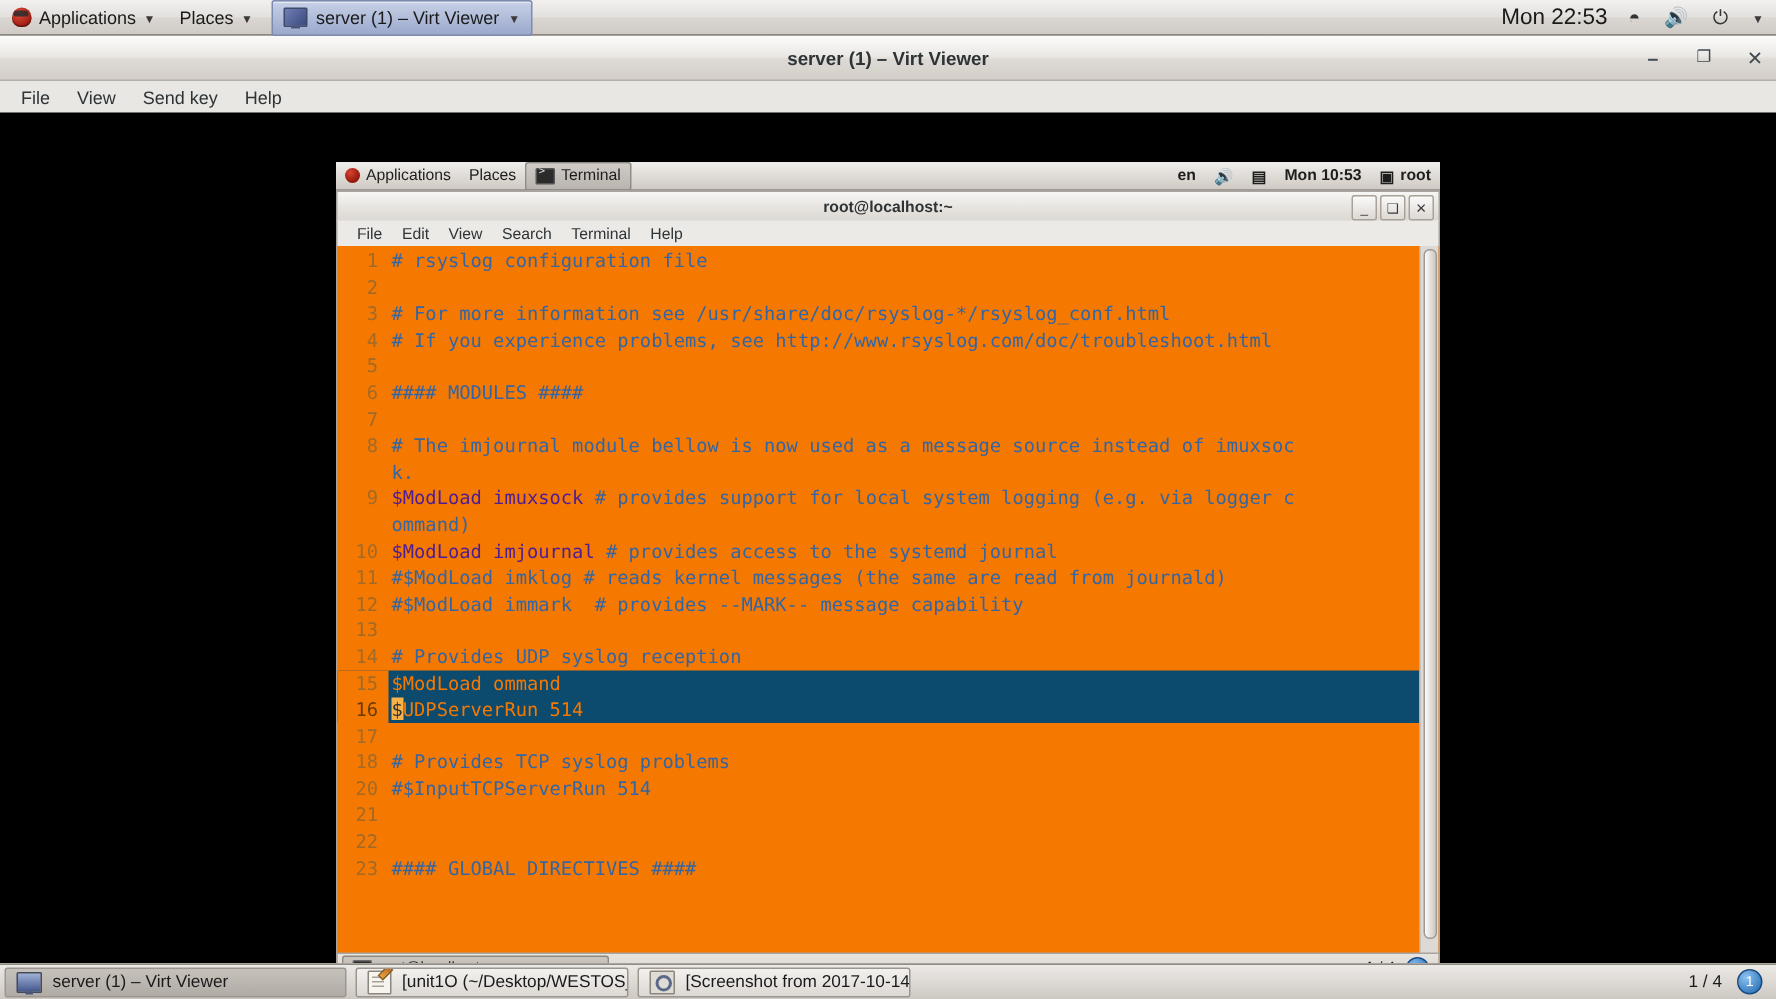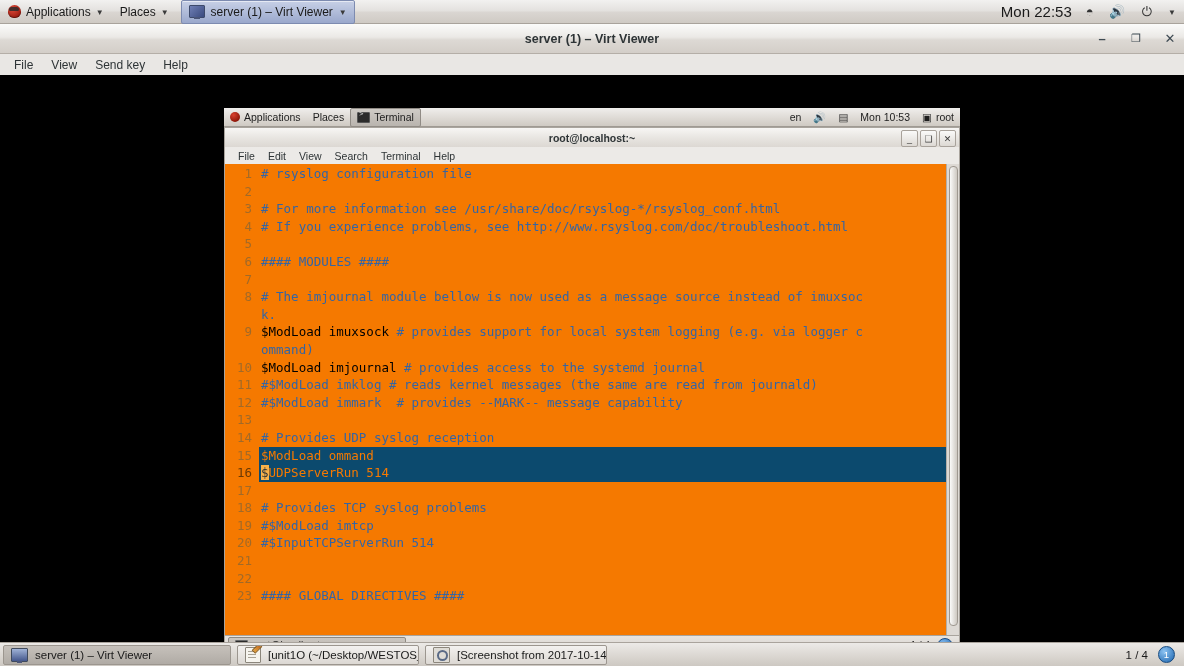--- a/index.html
+++ b/index.html
@@ -92,21 +92,21 @@
   .gp-task{
     display:flex;align-items:center;gap:4px;padding:0 6px;height:17px;
     background:linear-gradient(to bottom,#cfcbc6,#b9b4ae);
     border:1px solid #908b85;border-radius:2px;
   }
   .gp-termicon{
     width:11px;height:9px;background:#2b2b2b;border:1px solid #555;border-radius:1px;
     position:relative;
   }
   .gp-termicon:after{content:">";position:absolute;left:1px;top:-3px;color:#ddd;font-size:7px;font-family:"DejaVu Sans Mono",monospace;}
-  .gp-right{margin-left:auto;display:flex;align-items:center;}
+  .gp-right{margin-left:auto;display:flex;align-items:center;font-weight:bold;}
 
   
   .term-win{
     position:absolute;left:224px;top:52px;width:736px;height:562px;
     background:#e8e5e1;box-sizing:border-box;
   }
   .term-title{
     position:relative;height:20px;
     background:linear-gradient(to bottom,#f7f6f4,#e7e4e0 55%,#dcd8d3);
     border:1px solid #a9a49d;border-bottom:none;
@@ -138,21 +138,21 @@
     padding-top:1px;box-sizing:border-box;
   }
   .vrow{display:flex;height:17.6px;white-space:pre;}
   .vnum{
     width:34px;min-width:34px;text-align:right;padding-right:7px;
     color:#a16a28;box-sizing:border-box;
   }
   .vnum.cur{background:#d4781f;color:#6b3a05;}
   .vtext{flex:1;padding-left:2px;}
   .c-comment{color:#3465a4;}
-  .c-code{color:#000000;}
+  .c-code{color:#4c1d95;}
   .c-sel{color:#f57900;}
   .vrow.sel{background:#0c4a6e;}
   .vrow.sel .vnum{background:#f57900;}
   .cursor-cell{background:#f8b24a;color:#2e3436;}
 
   .term-scroll{
     position:absolute;right:0;top:0;width:13px;height:489px;
     background:#ddd9d4;border-left:1px solid #b3aea7;box-sizing:border-box;
   }
   .term-scroll-thumb{
@@ -343,21 +343,20 @@
               <div class="vrow"><span class="vnum"></span><span class="vtext"><span class="c-comment">ommand)</span></span></div>
               <div class="vrow"><span class="vnum">10</span><span class="vtext"><span class="c-code">$ModLoad imjournal </span><span class="c-comment"># provides access to the systemd journal</span></span></div>
               <div class="vrow"><span class="vnum">11</span><span class="vtext"><span class="c-comment">#$ModLoad imklog # reads kernel messages (the same are read from journald)</span></span></div>
               <div class="vrow"><span class="vnum">12</span><span class="vtext"><span class="c-comment">#$ModLoad immark  # provides --MARK-- message capability</span></span></div>
               <div class="vrow"><span class="vnum">13</span><span class="vtext"></span></div>
               <div class="vrow"><span class="vnum">14</span><span class="vtext"><span class="c-comment"># Provides UDP syslog reception</span></span></div>
               <div class="vrow sel"><span class="vnum">15</span><span class="vtext"><span class="c-sel">$ModLoad ommand</span></span></div>
               <div class="vrow sel"><span class="vnum cur">16</span><span class="vtext"><span class="cursor-cell">$</span><span class="c-sel">UDPServerRun 514</span></span></div>
               <div class="vrow"><span class="vnum">17</span><span class="vtext"></span></div>
               <div class="vrow"><span class="vnum">18</span><span class="vtext"><span class="c-comment"># Provides TCP syslog problems</span></span></div>
-              <div class="vrow"><span class="vnum">19</span><span class="vtext"><span class="c-comment">#$ModLoad imtcp</span></span></div>
               <div class="vrow"><span class="vnum">20</span><span class="vtext"><span class="c-comment">#$InputTCPServerRun 514</span></span></div>
               <div class="vrow"><span class="vnum">21</span><span class="vtext"></span></div>
               <div class="vrow"><span class="vnum">22</span><span class="vtext"></span></div>
               <div class="vrow"><span class="vnum">23</span><span class="vtext"><span class="c-comment">#### GLOBAL DIRECTIVES ####</span></span></div>
             </div>
           <div class="term-scroll">
             <div class="term-scroll-thumb"></div>
           </div>
         </div>
 

